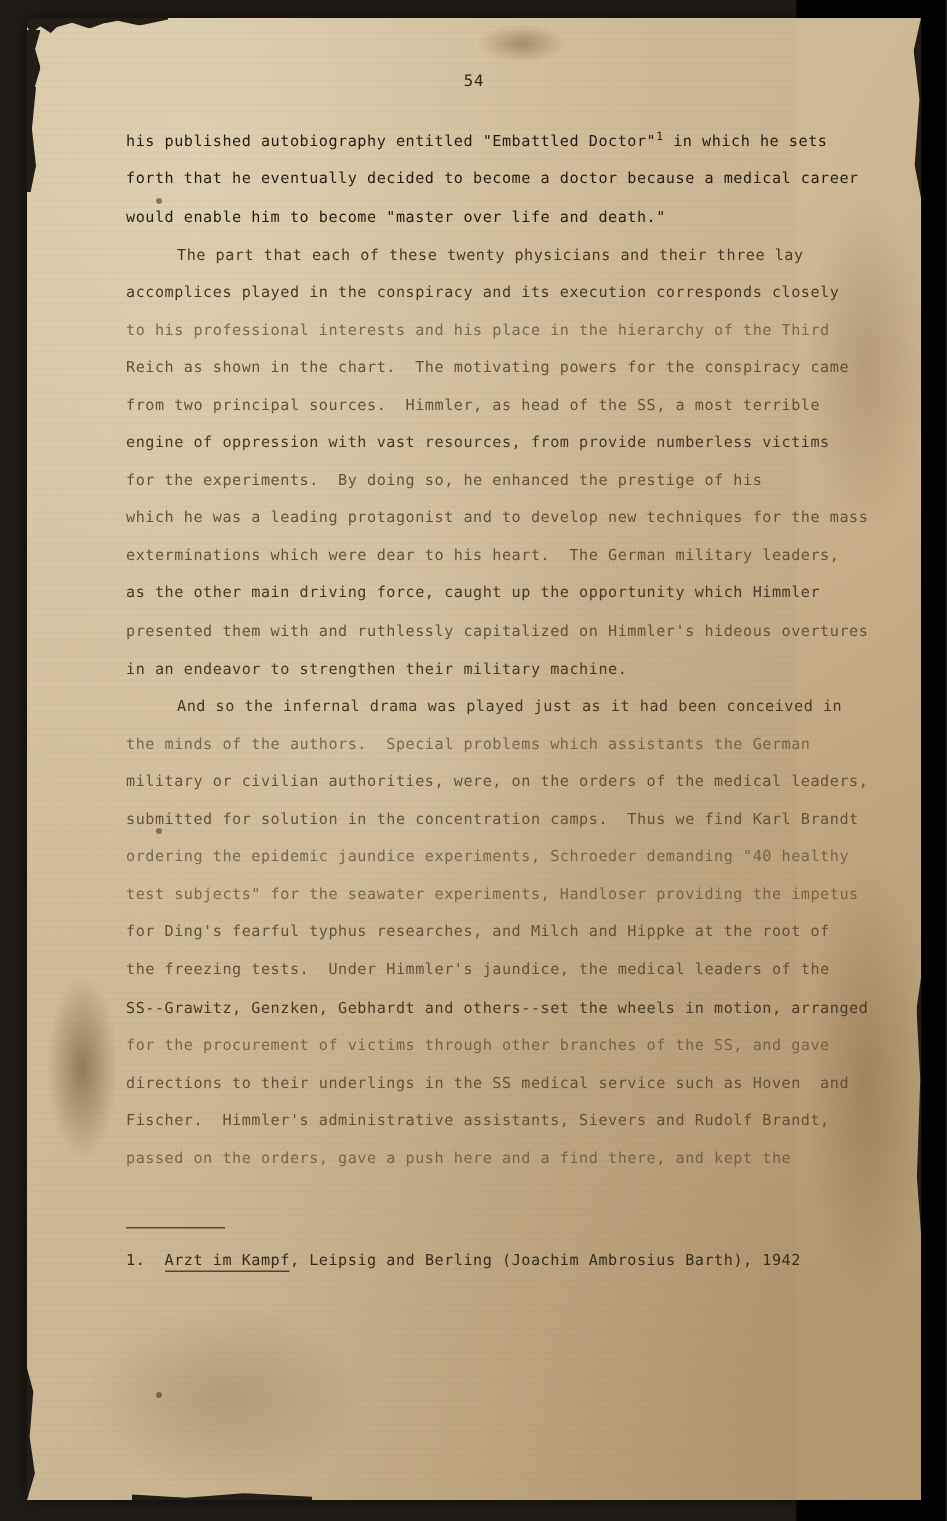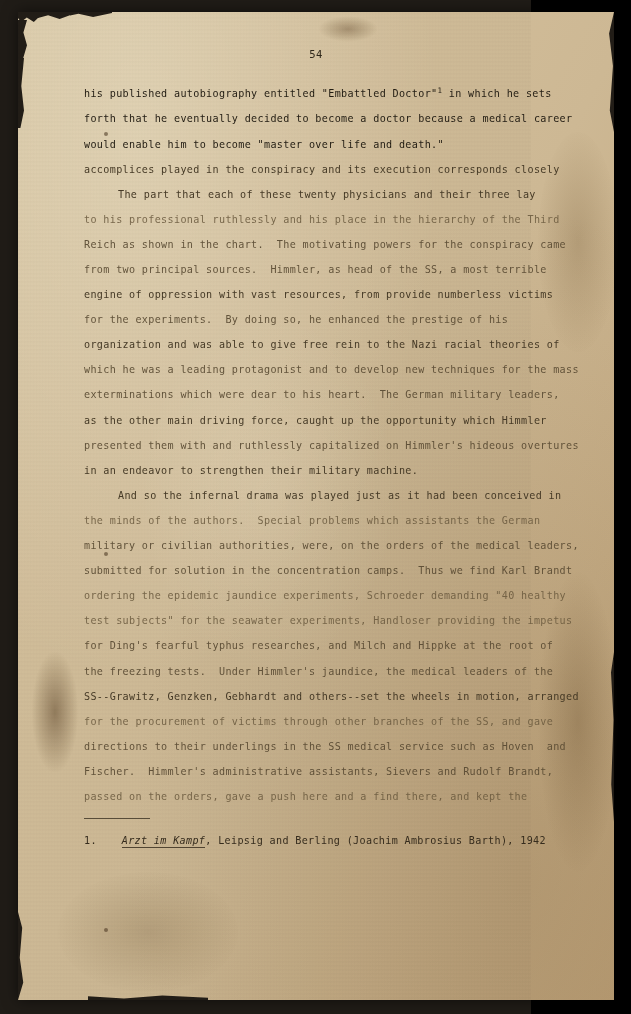--- a/index.html
+++ b/index.html
@@ -115,22 +115,20 @@
     position: absolute;
     left: 66px;
     top: 816px;
     width: 480px;
     font-size: 10.1px;
     letter-spacing: 0.35px;
     white-space: pre;
     color: #362c1d;
   }
   .footnote .ital {
-    font-style: italic;
-    margin-left: 12px;
   }
   .fn-underline {
     border-bottom: 1px solid rgba(50,40,25,0.8);
     padding-bottom: 0.5px;
   }
 
   
   #grain {
     position: absolute;
     left: 0; top: 0; right: 0; bottom: 0;
@@ -166,28 +164,27 @@
 
       <div class="body-block">
 
         <div class="para">
           <p class="dark"><span>his published autobiography entitled "Embattled Doctor"</span><span class="sup">1</span><span> in which he sets</span></p>
           <p class="dark">forth that he eventually decided to become a doctor because a medical career</p>
           <p class="dark">would enable him to become "master over life and death."</p>
         </div>
 
         <div class="para">
+          <p class="f1"><span class="indent"></span><span>The part that each of these twenty physicians and their three lay</span></p>
           <p class="f1">accomplices played in the conspiracy and its execution corresponds closely</p>
-          <p class="f1"><span class="indent"></span><span>The part that each of these twenty physicians and their three lay</span></p>
-          <p class="f3">to his professional ruthlessly and his place in the hierarchy of the Third</p>
+          <p class="f3">to his professional interests and his place in the hierarchy of the Third</p>
           <p class="f2">Reich as shown in the chart.  The motivating powers for the conspiracy came</p>
           <p class="f2">from two principal sources.  Himmler, as head of the SS, a most terrible</p>
           <p class="f1">engine of oppression with vast resources, from provide numberless victims</p>
           <p class="f2">for the experiments.  By doing so, he enhanced the prestige of his</p>
-          <p class="f1">organization and was able to give free rein to the Nazi racial theories of</p>
           <p class="f2">which he was a leading protagonist and to develop new techniques for the mass</p>
           <p class="f2">exterminations which were dear to his heart.  The German military leaders,</p>
           <p class="f1">as the other main driving force, caught up the opportunity which Himmler</p>
           <p class="f2">presented them with and ruthlessly capitalized on Himmler's hideous overtures</p>
           <p class="f1">in an endeavor to strengthen their military machine.</p>
         </div>
 
         <div class="para">
           <p class="f1"><span class="indent"></span><span>And so the infernal drama was played just as it had been conceived in</span></p>
           <p class="f3">the minds of the authors.  Special problems which assistants the German</p>

